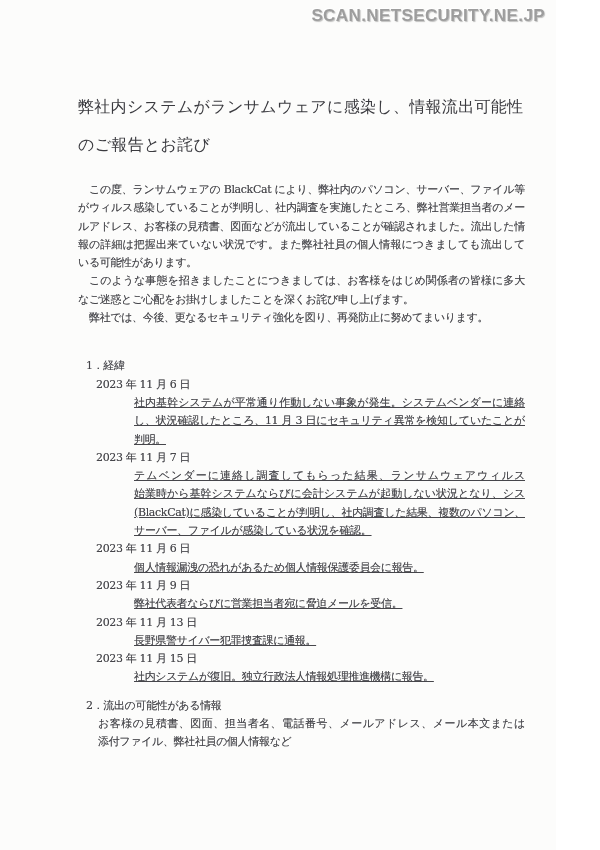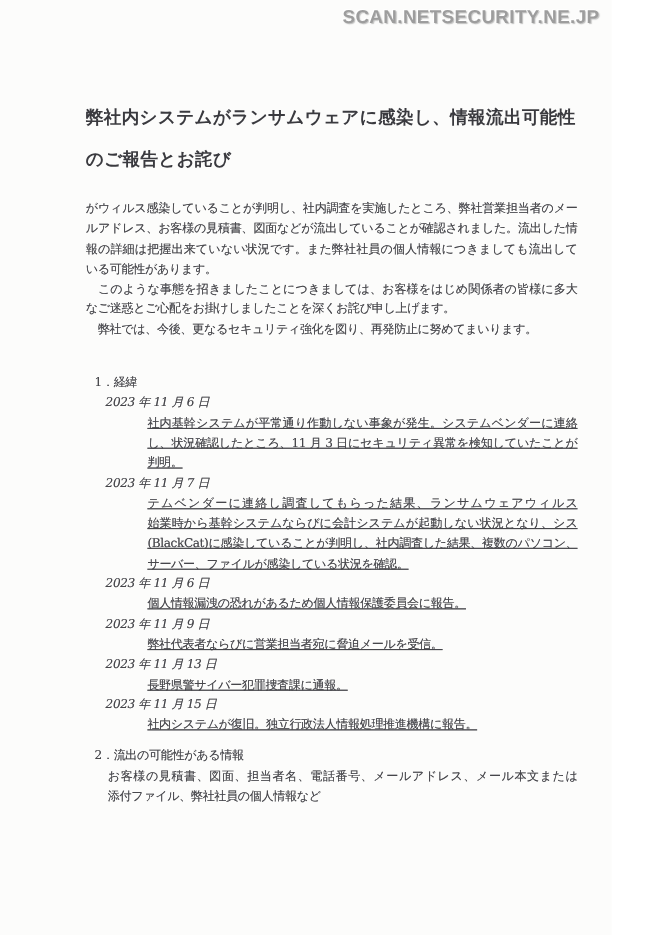--- a/index.html
+++ b/index.html
@@ -12,48 +12,49 @@
     position:absolute;top:6px;right:11px;
     font-family:"Liberation Sans","DejaVu Sans",sans-serif;
     font-size:17px;font-weight:700;letter-spacing:.4px;
     color:#9d9d9d;
     text-shadow:-1px -1px 0 rgba(255,255,255,.95), 1px 1px 1px rgba(120,120,120,.45);
   }
   .doc{
     position:absolute;left:78px;top:88px;width:447px;
     color:#46464b;
   }
-  .title{margin:0 0 17px 0;font-size:16px;font-weight:700;color:#3a3a3f;}
+  .title{margin:0 0 17px 0;font-size:16px;font-weight:400;color:#3a3a3f;}
   .title .tline{line-height:38px;letter-spacing:.3px;white-space:nowrap;}
   .line{
     font-size:11px;line-height:18.3px;letter-spacing:-.35px;
     text-shadow:0 0 .4px rgba(70,70,75,.55);
   }
   .fill{text-align:justify;text-align-last:justify;}
   .indent{text-indent:11px;}
   .section1{margin-top:30px;}
   .section2{margin-top:10px;}
   .sec-heading{padding-left:8px;}
-  .event-date{padding-left:18px;font-style:italic;}
+  .event-date{padding-left:18px;}
   .event-desc{padding-left:56px;text-decoration:underline;}
   .sec2-body{padding-left:20px;}
 </style>
 </head>
 <body>
 
 <div class="page">
   <div class="watermark">SCAN.NETSECURITY.NE.JP</div>
 
   <div class="doc">
     <h1 class="title">
         <div class="tline">弊社内システムがランサムウェアに感染し、情報流出可能性</div>
         <div class="tline">のご報告とお詫び</div>
       </h1>
 
     <div class="intro">
+        <div class="line fill indent">この度、ランサムウェアの BlackCat により、弊社内のパソコン、サーバー、ファイル等</div>
         <div class="line fill">がウィルス感染していることが判明し、社内調査を実施したところ、弊社営業担当者のメー</div>
         <div class="line fill">ルアドレス、お客様の見積書、図面などが流出していることが確認されました。流出した情</div>
         <div class="line fill">報の詳細は把握出来ていない状況です。また弊社社員の個人情報につきましても流出して</div>
         <div class="line">いる可能性があります。</div>
         <div class="line fill indent">このような事態を招きましたことにつきましては、お客様をはじめ関係者の皆様に多大</div>
         <div class="line">なご迷惑とご心配をお掛けしましたことを深くお詫び申し上げます。</div>
         <div class="line indent">弊社では、今後、更なるセキュリティ強化を図り、再発防止に努めてまいります。</div>
       </div>
 
     <div class="section1">

